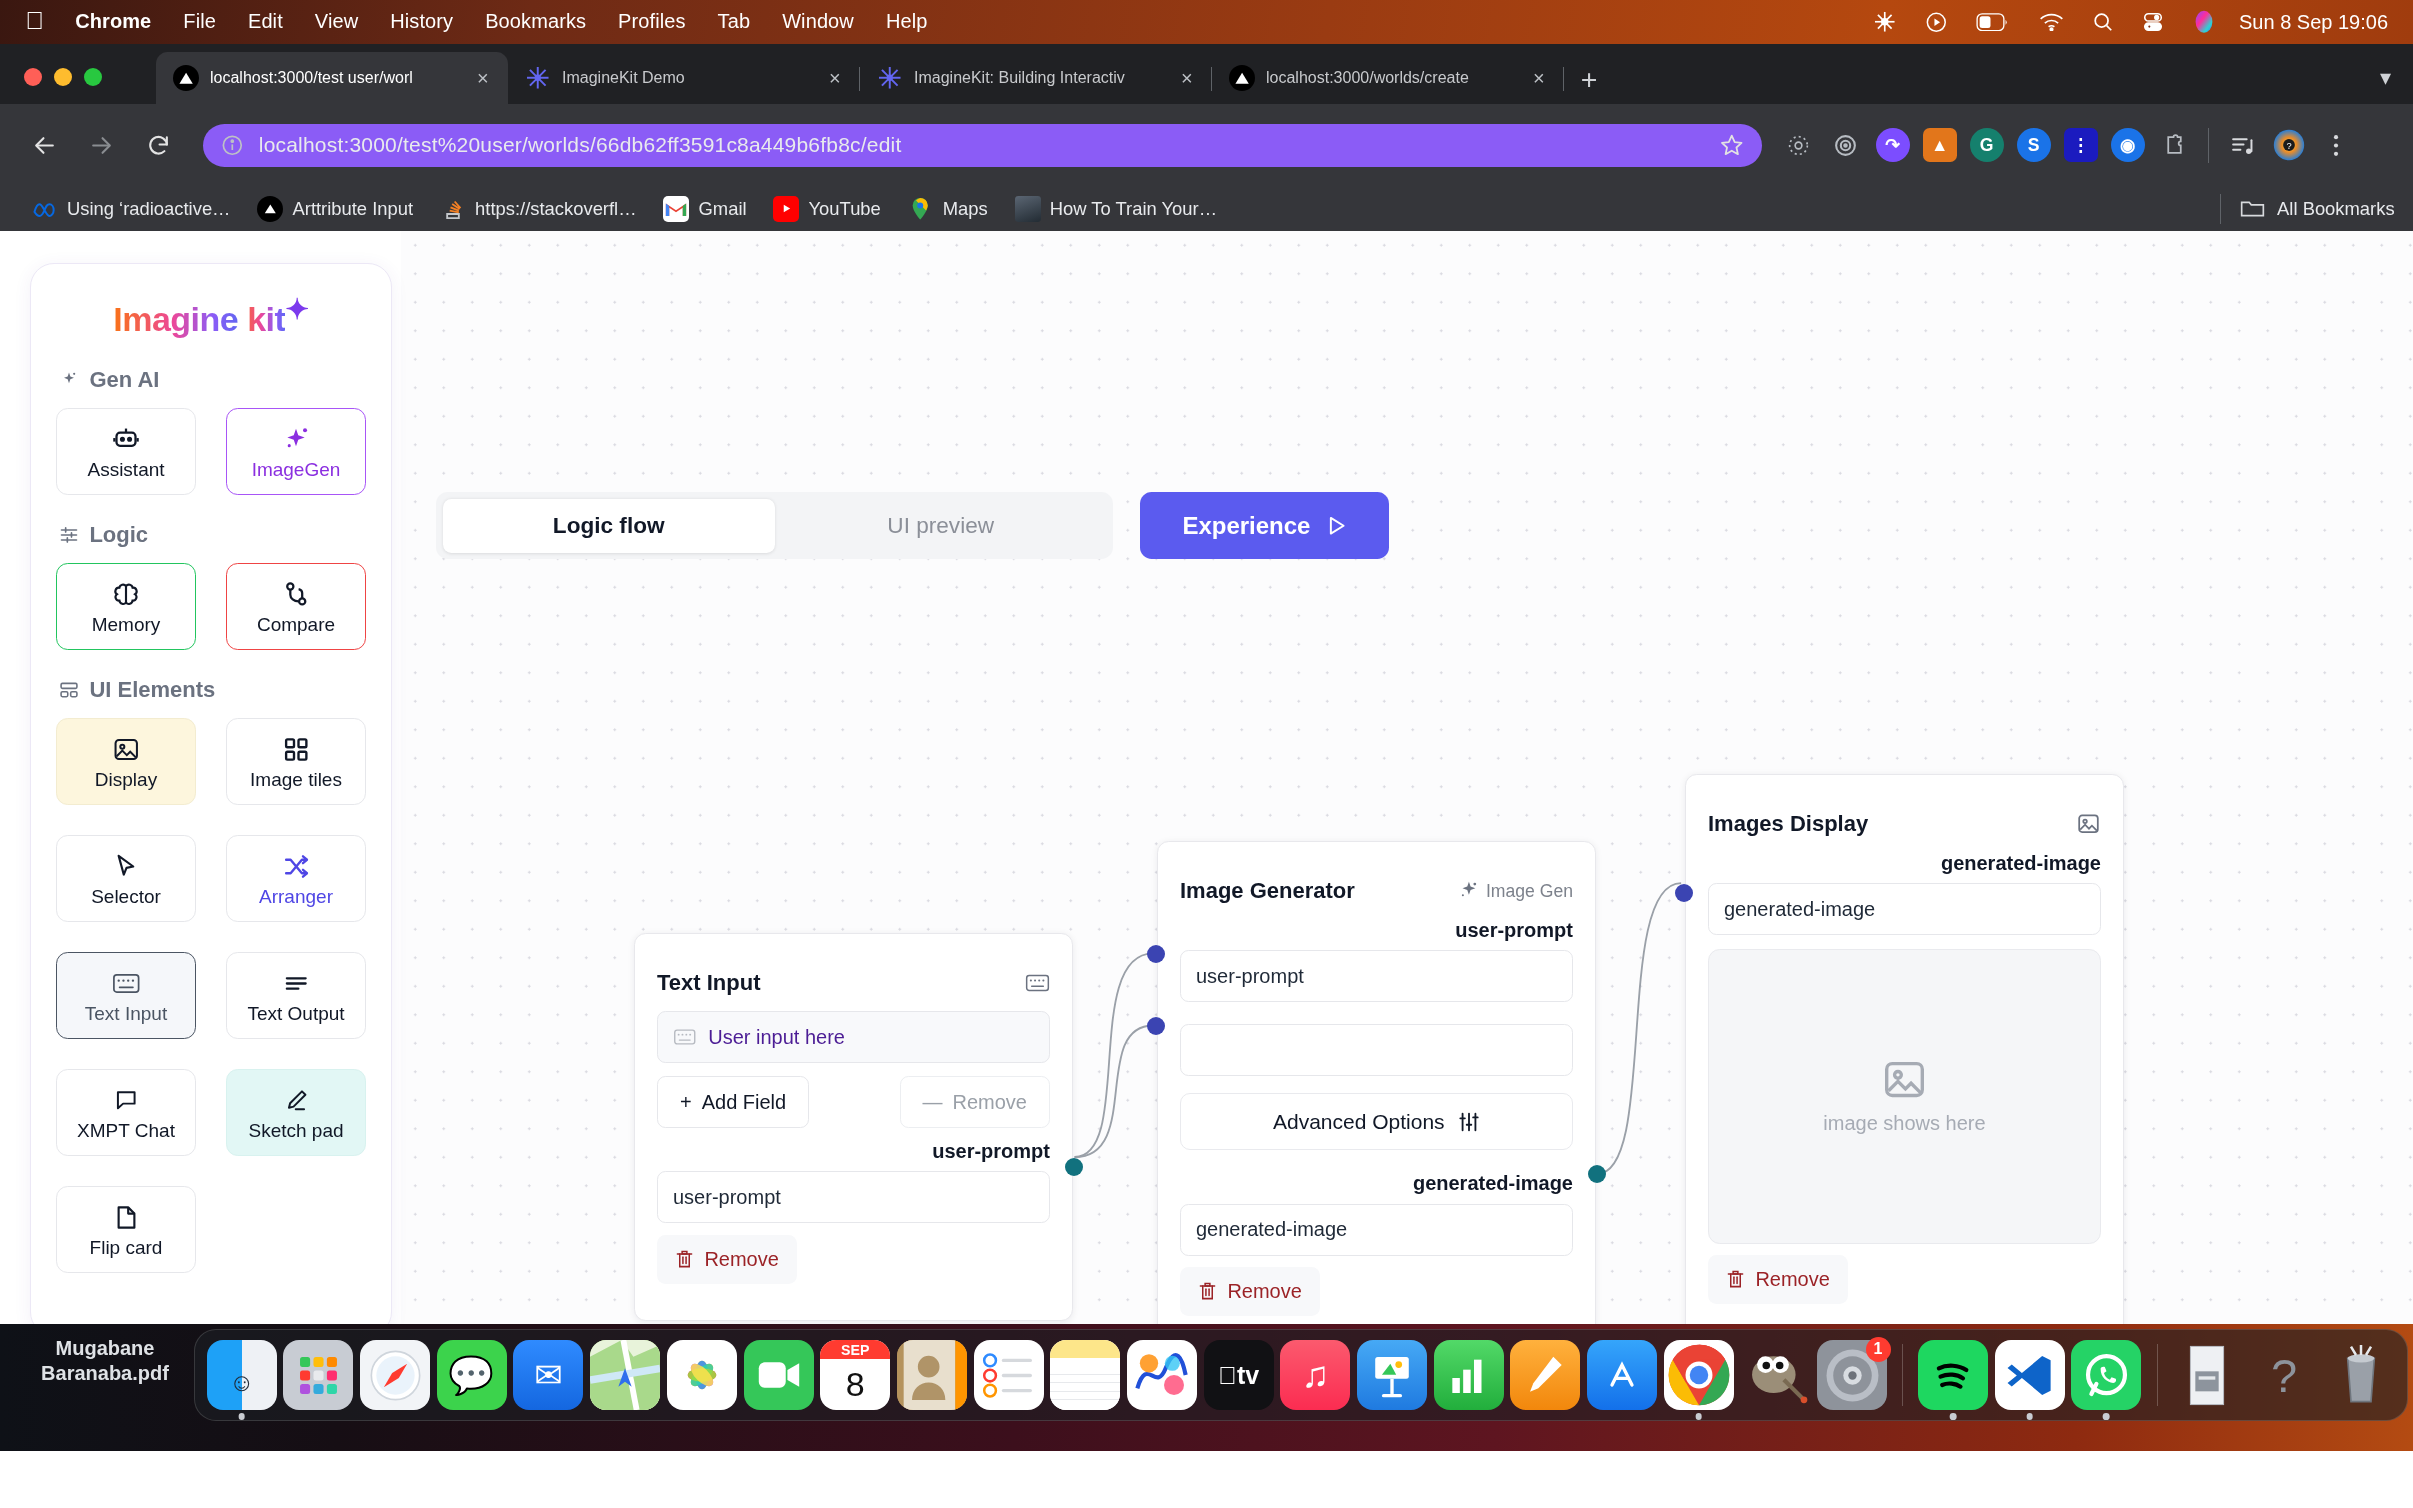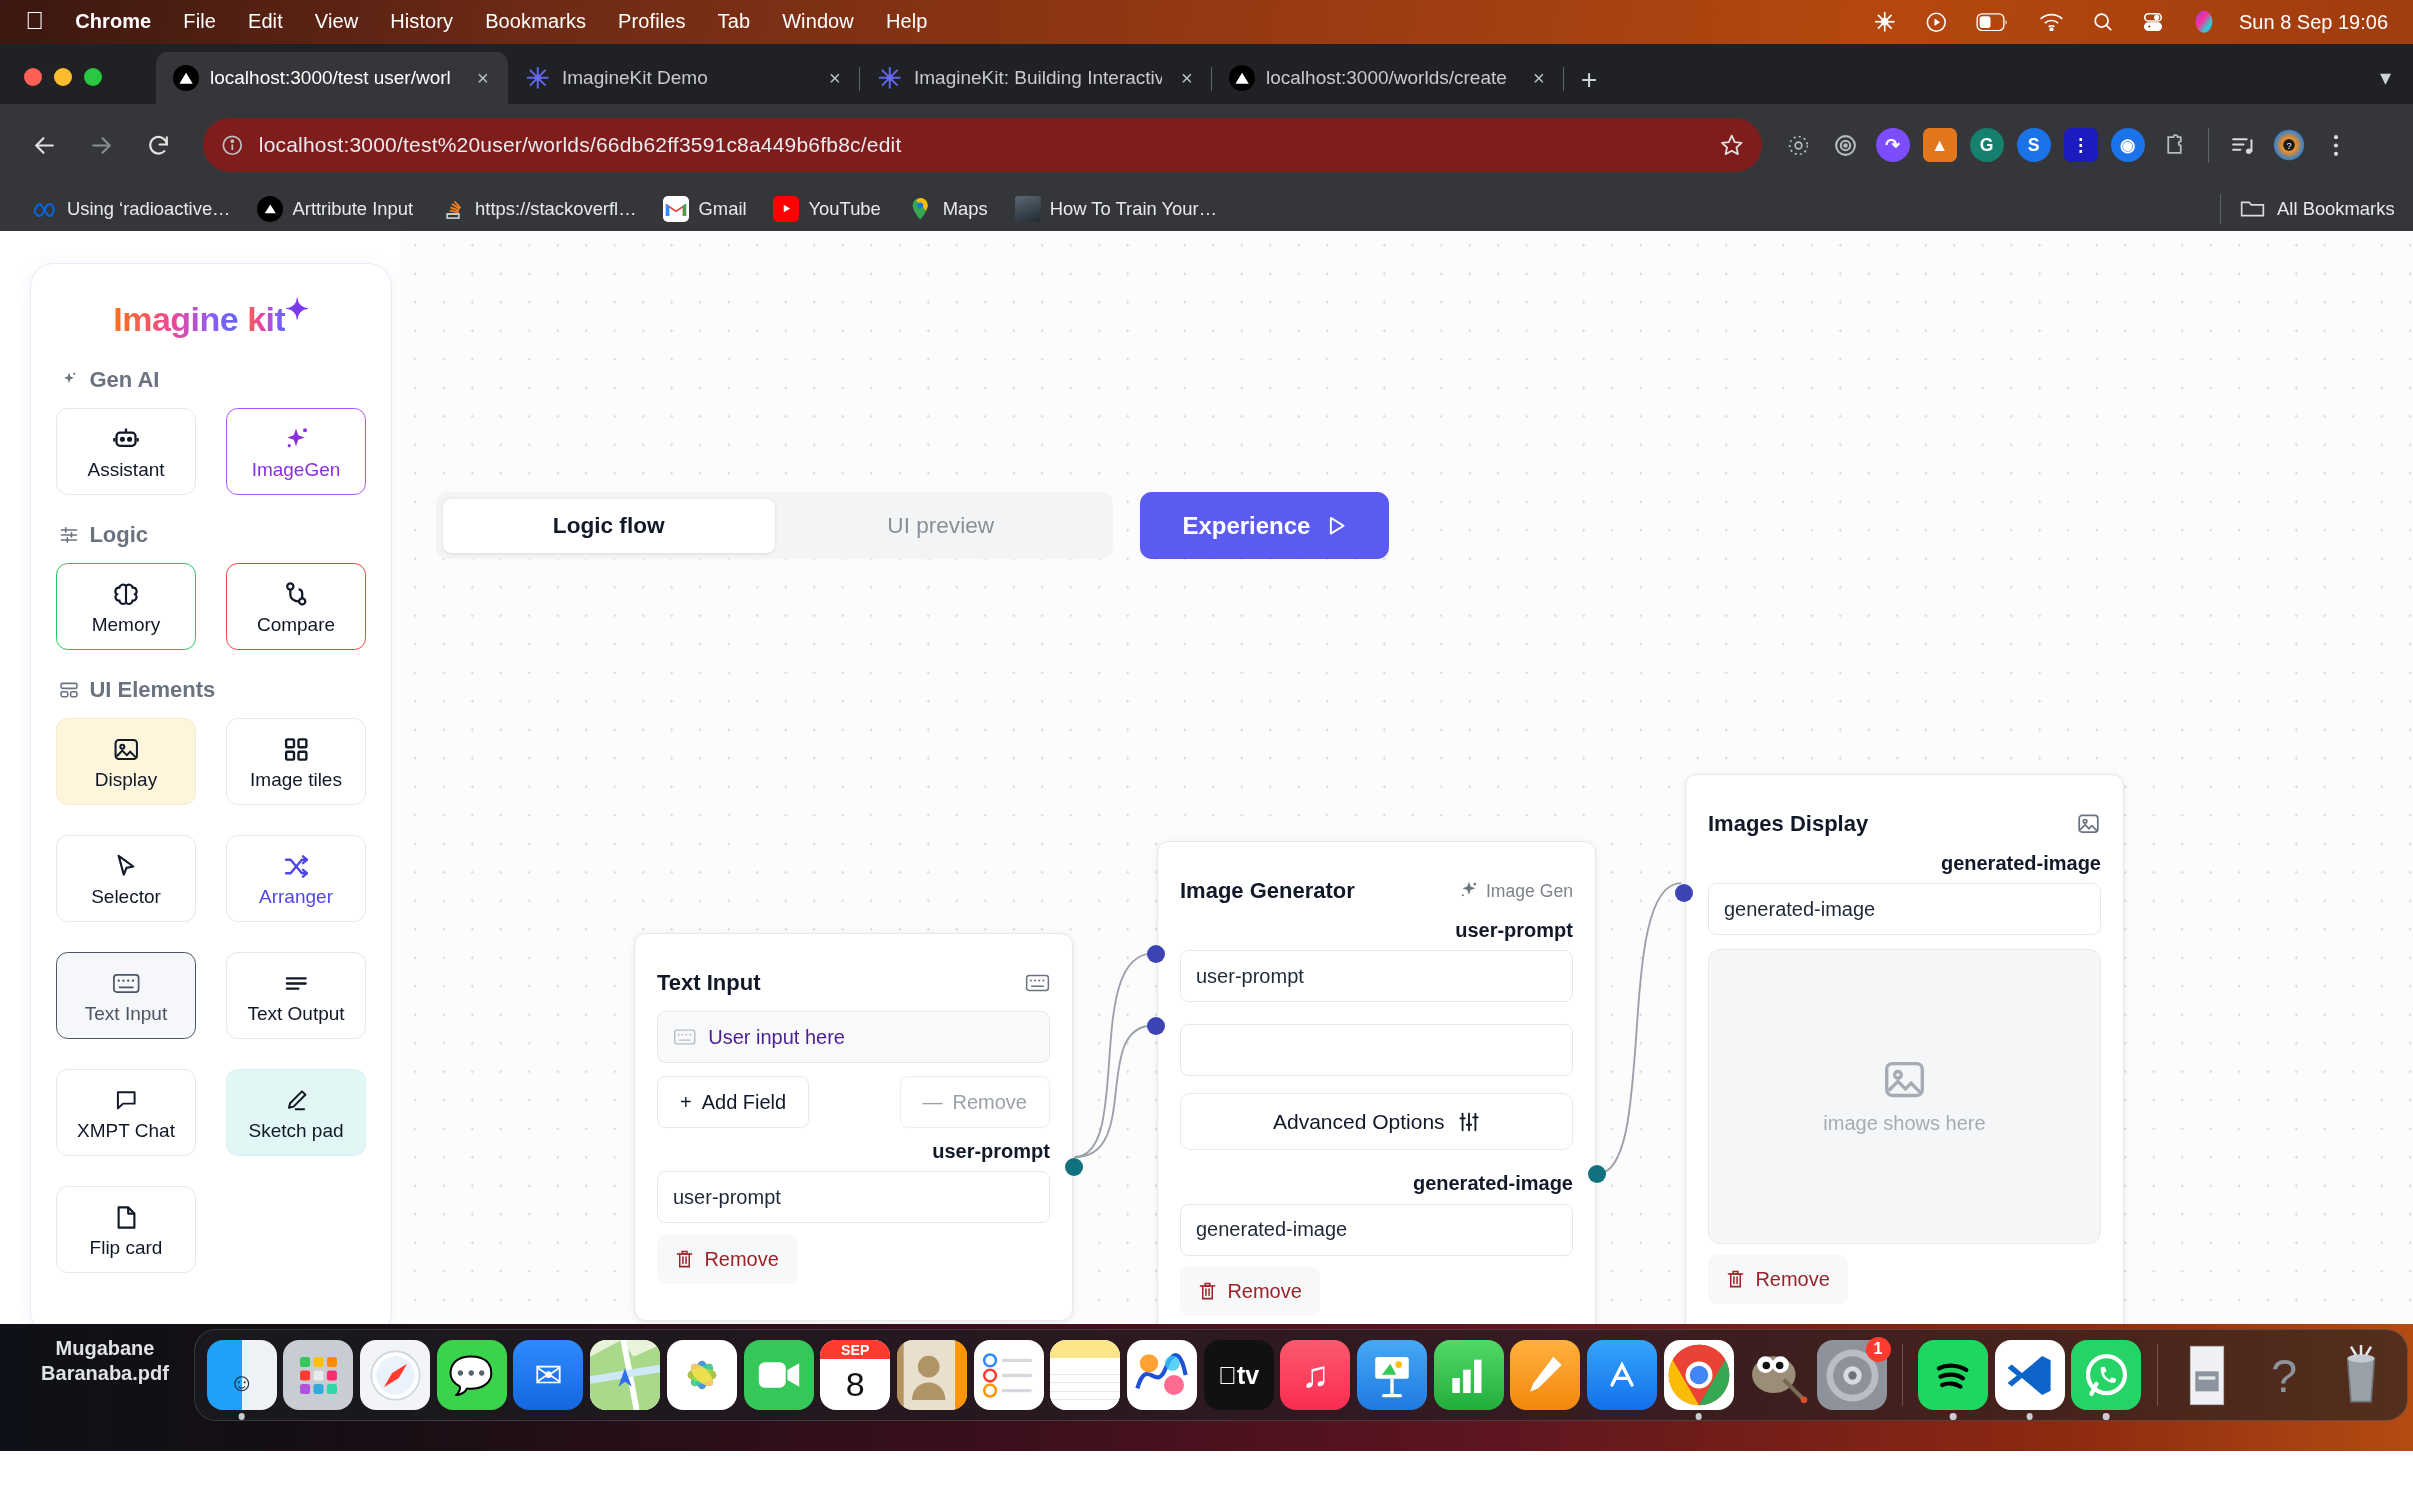--- a/index.html
+++ b/index.html
@@ -35,31 +35,31 @@
   .winbtn { width: 18.4px; height: 18.4px; border-radius: 50%; }
   .winbtn.r { background: #ff5f57; } .winbtn.y { background: #febc2e; } .winbtn.g { background: #28c840; }
   .tabs { display: flex; align-items: flex-end; margin-left: 141px; }
   .tab {
     width: 352px; height: 52px; border-radius: 11.7px 11.7px 0 0;
     display: flex; align-items: center; padding: 0 11.7px 0 17px; gap: 11px;
     font-size: 19px; color: #c8cacd; position: relative;
   }
   .tab.active { background: #35363a; color: #ffffff; }
   .tab .favicon { width: 26px; height: 26px; flex: 0 0 26px; border-radius: 50%; display:flex; align-items:center; justify-content:center; }
-  .tab .tlabel { flex: 1 1 auto; overflow: hidden; white-space: nowrap; text-overflow: clip; font-size: 19px; }
+  .tab .tlabel { flex: 1 1 auto; overflow: hidden; white-space: nowrap; text-overflow: clip; font-size: 16px; }
   .tab .tclose { font-size: 20px; color: #bdc1c6; width: 27px; text-align: center; flex: 0 0 27px; }
   .tab .tdiv { position: absolute; right: 0; top: 15px; width: 0.8px; height: 23.5px; background: #5f6368; }
   .newtab { width: 50px; height: 50px; display: flex; align-items: center; justify-content: center; color: #cfd2d6; font-size: 28.5px; }
   .tabchevron { margin-left: auto; margin-right: 22px; color: #cfd2d6; font-size: 22px; padding-bottom: 13.4px; }
 
   
   #toolbar { height: 82px; background: #35363a; display: flex; align-items: center; padding: 0 18.4px; gap: 5px; }
   .navbtn { width: 52px; height: 52px; border-radius: 50%; display: flex; align-items: center; justify-content: center; color: #e3e3e3; }
   .omnibox {
-    flex: 0 0 1559px; height: 54px; background: #7f1d1d; border-radius: 28.5px;
+    flex: 0 0 1559px; height: 43px; background: #8b5cf6; border-radius: 28.5px;
     display: flex; align-items: center; padding: 0 18.4px; gap: 15px; margin-left: 13.4px;
     color: #e8eaed; font-size: 21px;
   }
   .omnibox .urltext { flex: 1 1 auto; overflow: hidden; white-space: nowrap; letter-spacing: 0.2px; }
   .tb-icons { display: flex; align-items: center; gap: 0; margin-left: 8.4px; }
   .tb-ic { width: 47px; height: 47px; display: flex; align-items: center; justify-content: center; border-radius: 50%; }
   .ext-badge { width: 34px; height: 34px; border-radius: 50%; display: flex; align-items: center; justify-content: center; font-size: 17.6px; font-weight: bold; color: #fff; }
   .tb-sep { width: 0.8px; height: 35px; background: #5f6368; margin: 0 10px; }
 
   

